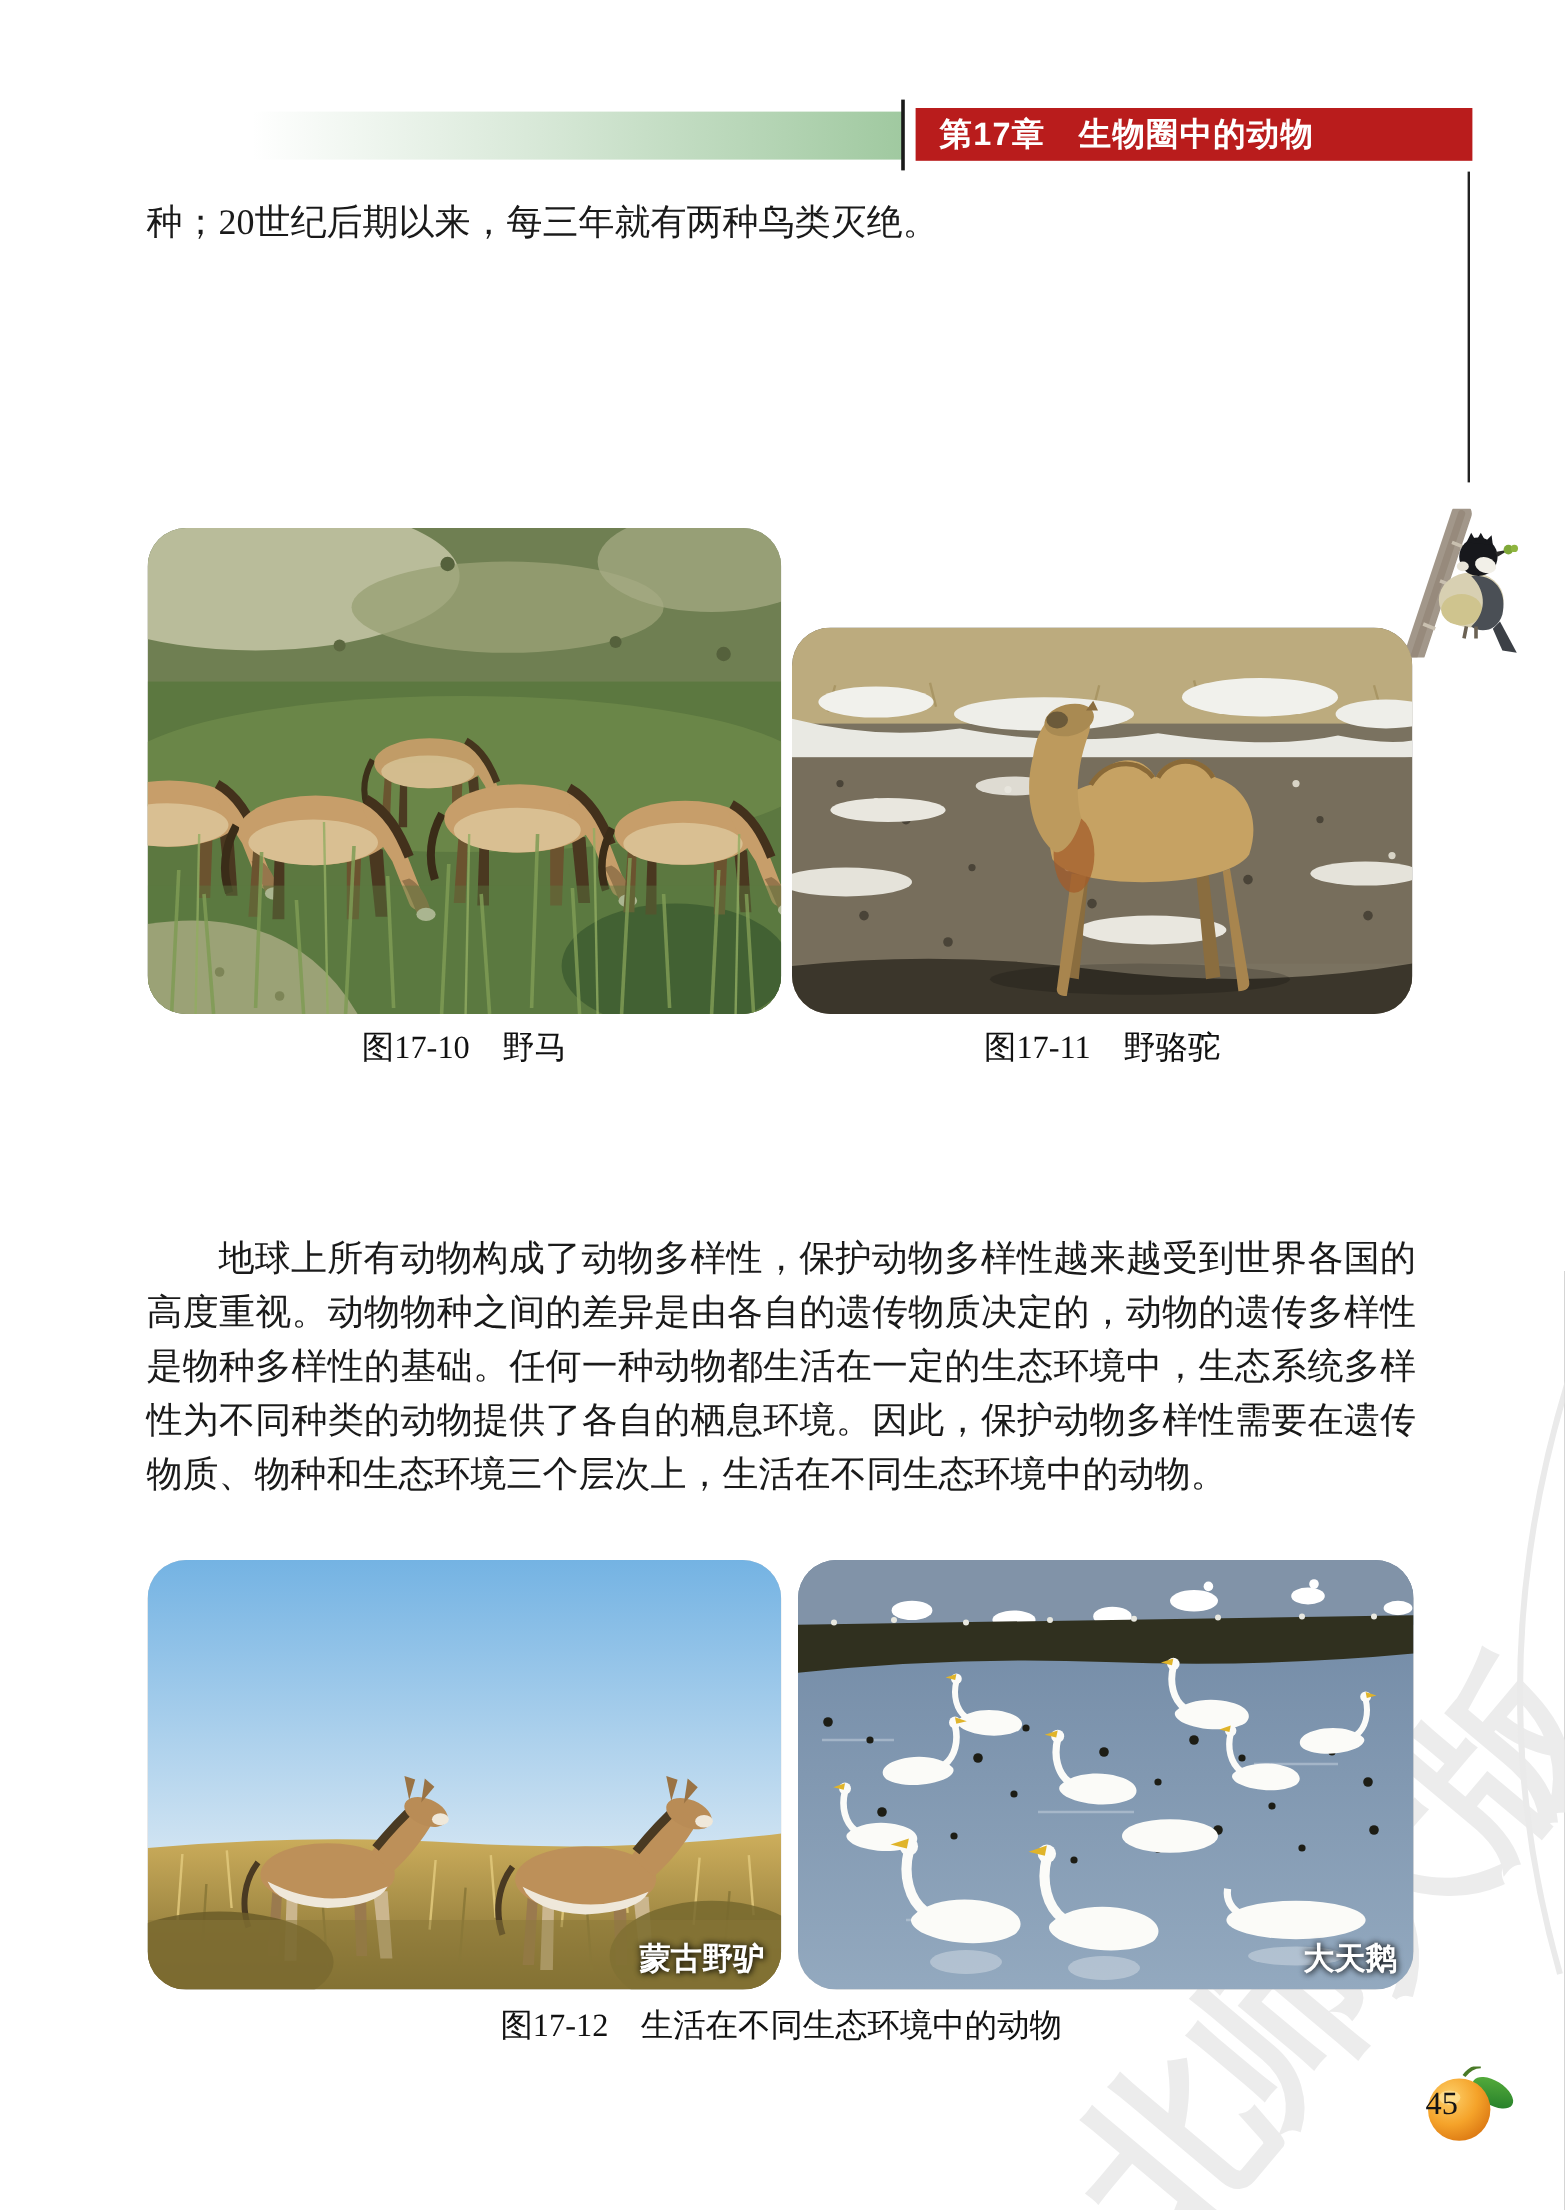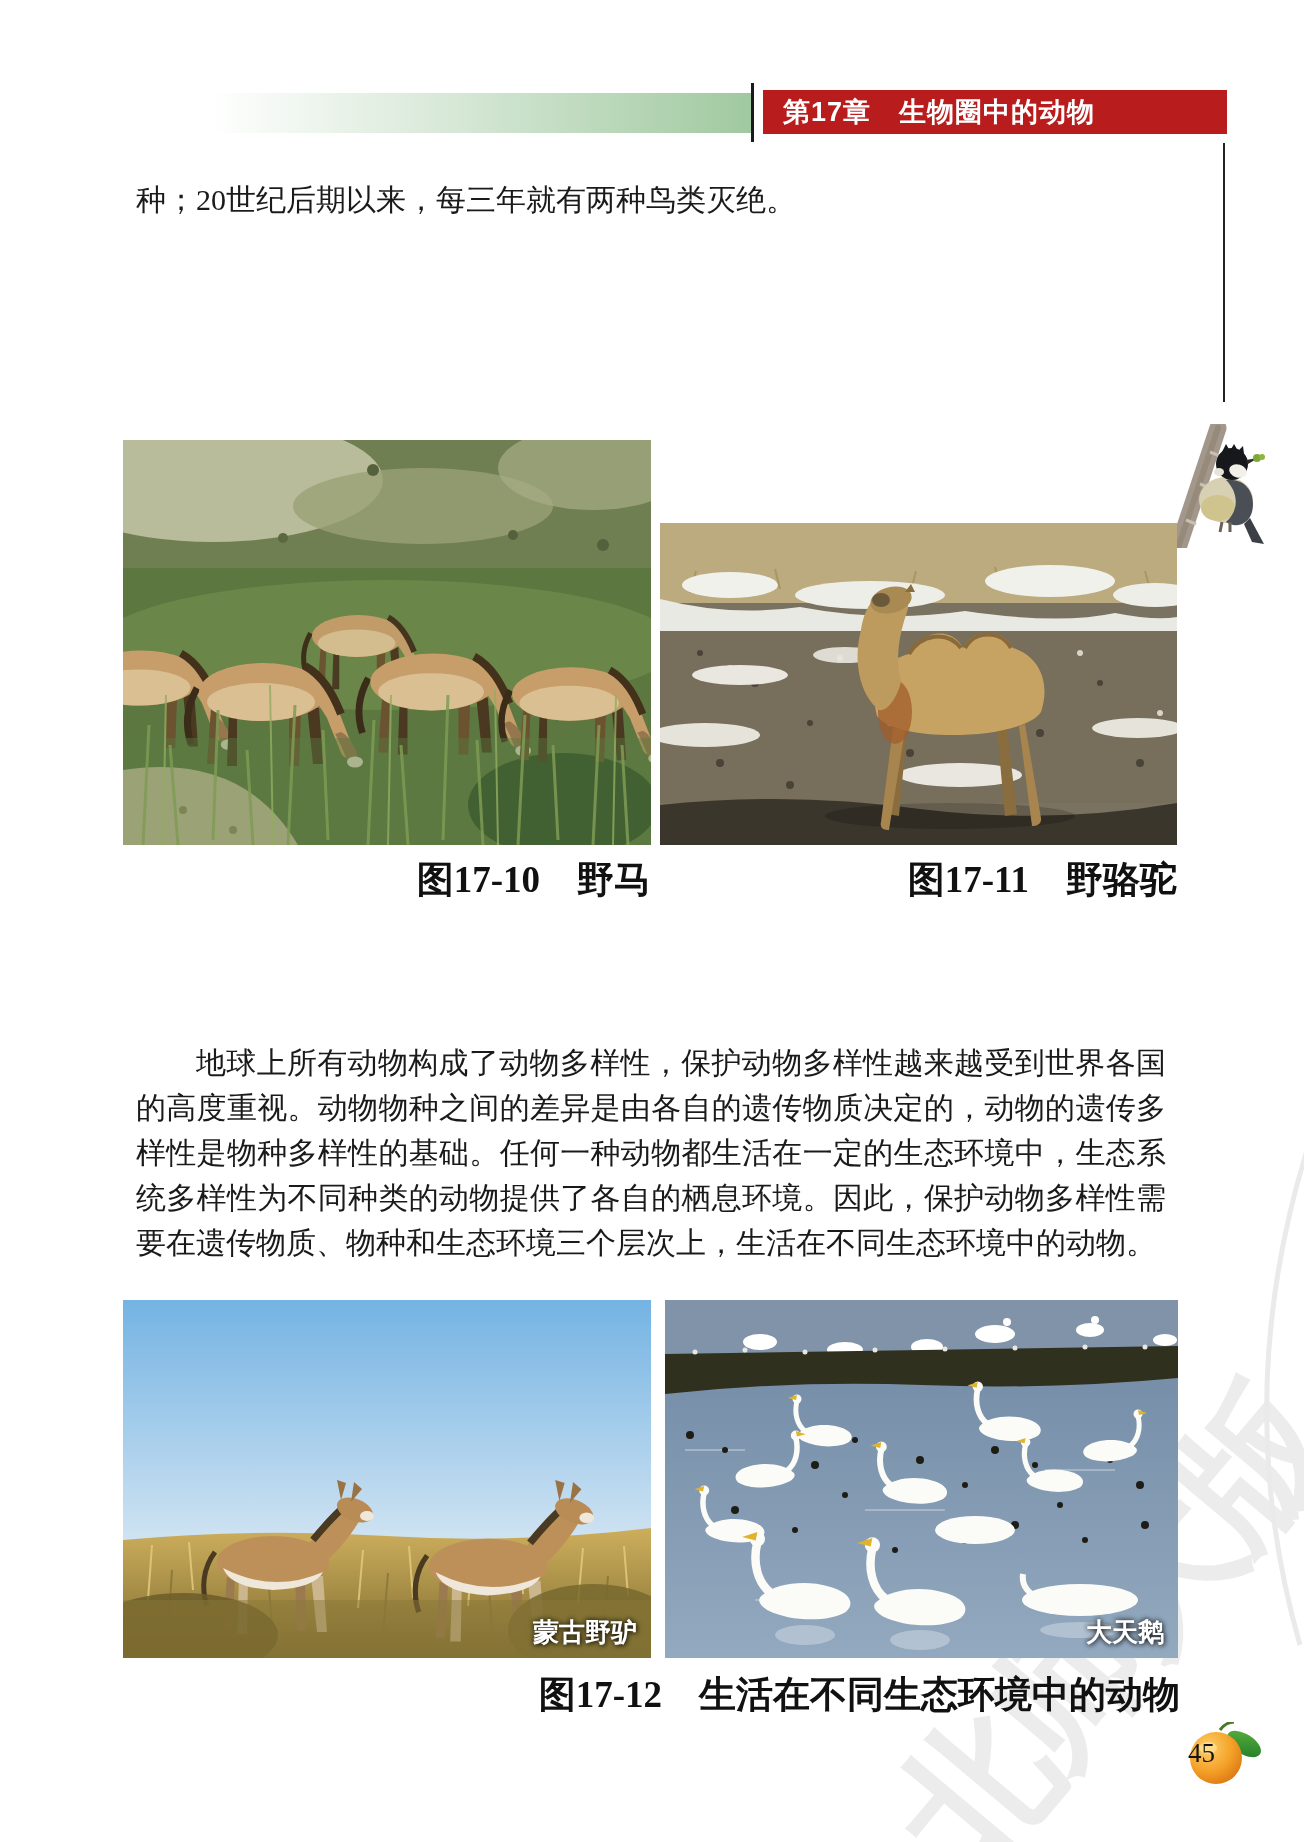--- a/index.html
+++ b/index.html
@@ -9,34 +9,34 @@
   .hdr-grad{position:absolute;left:210px;top:93px;width:542px;height:40px;
             background:linear-gradient(to right, rgba(165,203,165,0) 0%, rgba(165,203,165,.45) 45%, #a0c9a0 100%);}
   .hdr-divider{position:absolute;left:751px;top:83px;width:3px;height:59px;background:#1a1a1a;}
   .hdr-box{position:absolute;left:763px;top:90px;width:464px;height:44px;background:#b91c1c;
            color:#ffffff;font-family:"Liberation Sans","DejaVu Sans",sans-serif;font-weight:bold;
            font-size:27px;line-height:44px;padding-left:20px;box-sizing:border-box;letter-spacing:1px;}
   .margin-rule{position:absolute;left:1223px;top:143px;width:2px;height:259px;background:#222;}
   
   .body-text{position:absolute;left:122px;width:1058px;font-size:30px;line-height:45px;
              color:#1a1a1a;text-align:justify;}
-  .body-text p{margin:14px;}
+  .body-text p{margin:0;}
   .body-text p.indent{text-indent:2em;}
   #text1{top:163px;}
   #text2{top:1026px;}
   .sec-heading{position:absolute;left:122px;top:972px;font-family:"Liberation Sans","DejaVu Sans",sans-serif;
                font-weight:bold;font-size:31px;color:#1781a8;letter-spacing:1px;}
   
-  .photo{position:absolute;overflow:hidden;background:#ccc;}
+  .photo{position:absolute;overflow:hidden;background:#ccc;border-radius:32px;}
   .photo svg{display:block;width:100%;height:100%;}
   #photo-horses{left:123px;top:440px;width:528px;height:405px;}
   #photo-camel{left:660px;top:523px;width:517px;height:322px;}
   #photo-donkeys{left:123px;top:1300px;width:528px;height:358px;}
   #photo-swans{left:665px;top:1300px;width:513px;height:358px;}
-  .caption{position:absolute;font-weight:bold;font-size:37px;color:#111;text-align:right;}
+  .caption{position:absolute;font-weight:normal;font-size:27px;color:#111;text-align:center;}
   #cap1{left:123px;width:528px;top:855px;}
   #cap2{left:660px;width:517px;top:855px;}
   #cap3{left:122px;width:1058px;top:1670px;}
   .photo-label{position:absolute;right:14px;bottom:8px;color:#fff;
                font-family:"Liberation Sans","DejaVu Sans",sans-serif;font-weight:bold;font-size:26px;
                text-shadow:1px 1px 5px rgba(0,0,0,.85), -1px -1px 5px rgba(0,0,0,.45);}
   
   .bird{position:absolute;left:1164px;top:424px;width:104px;height:124px;}
   
   .watermark{position:absolute;left:900px;top:1716px;font-size:150px;line-height:150px;

